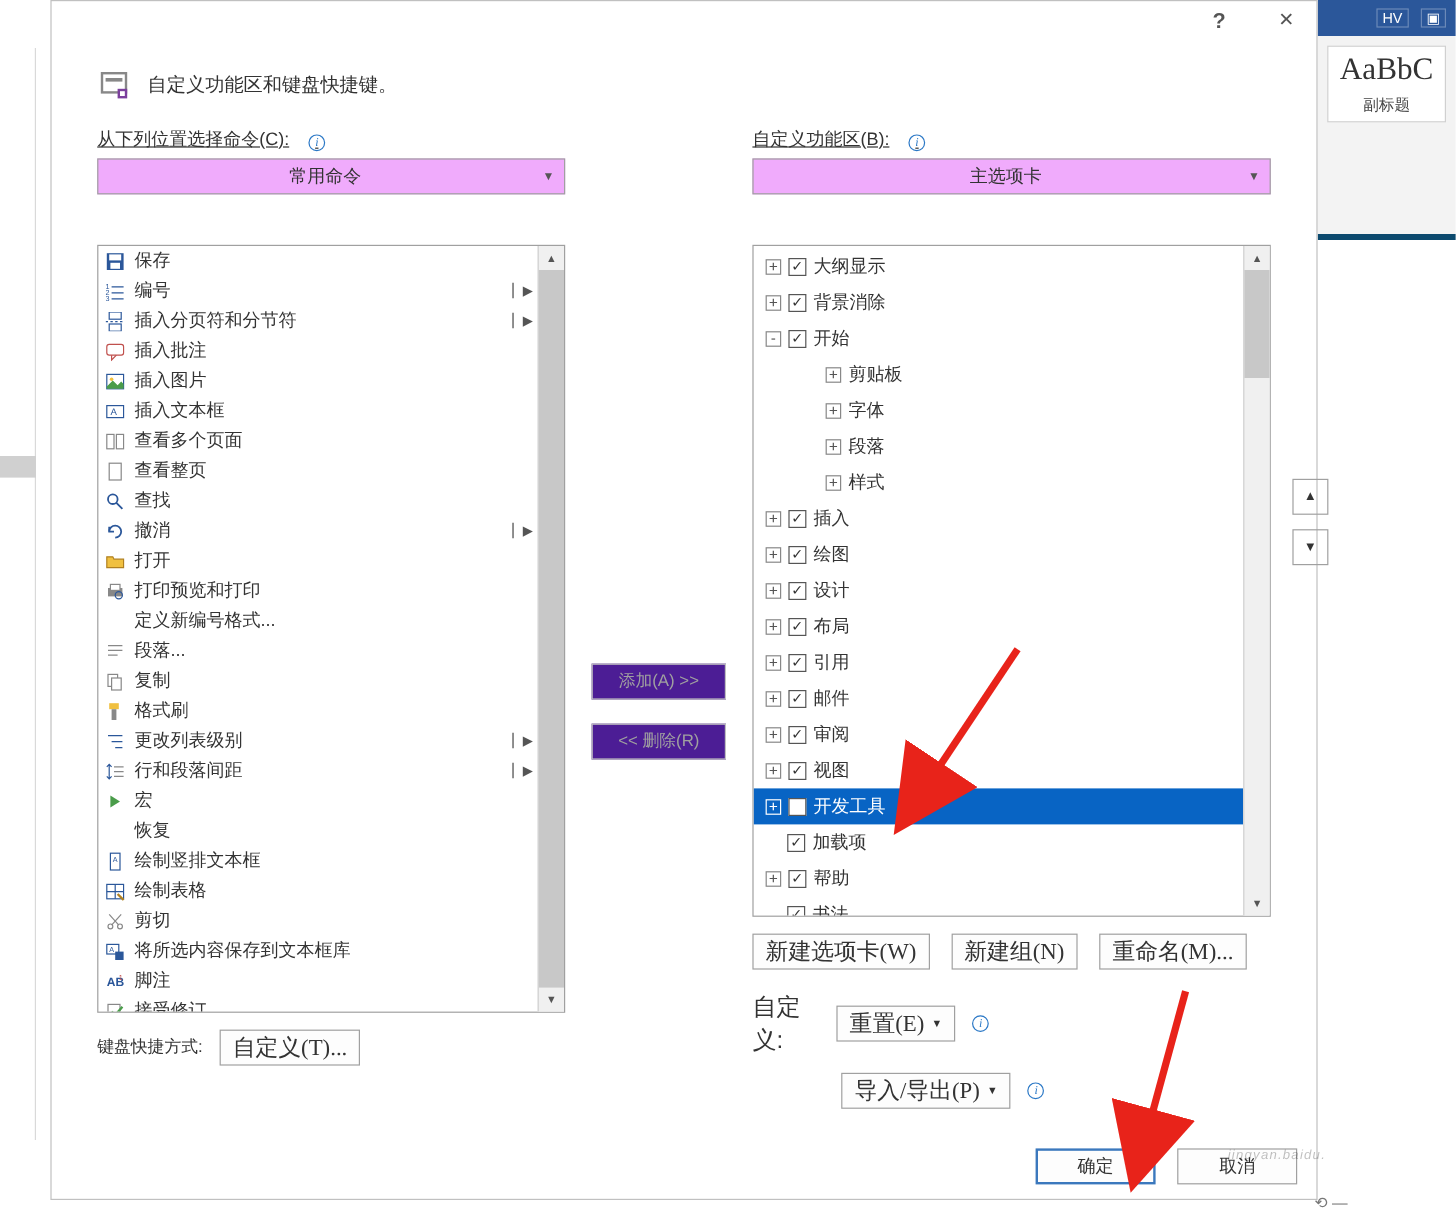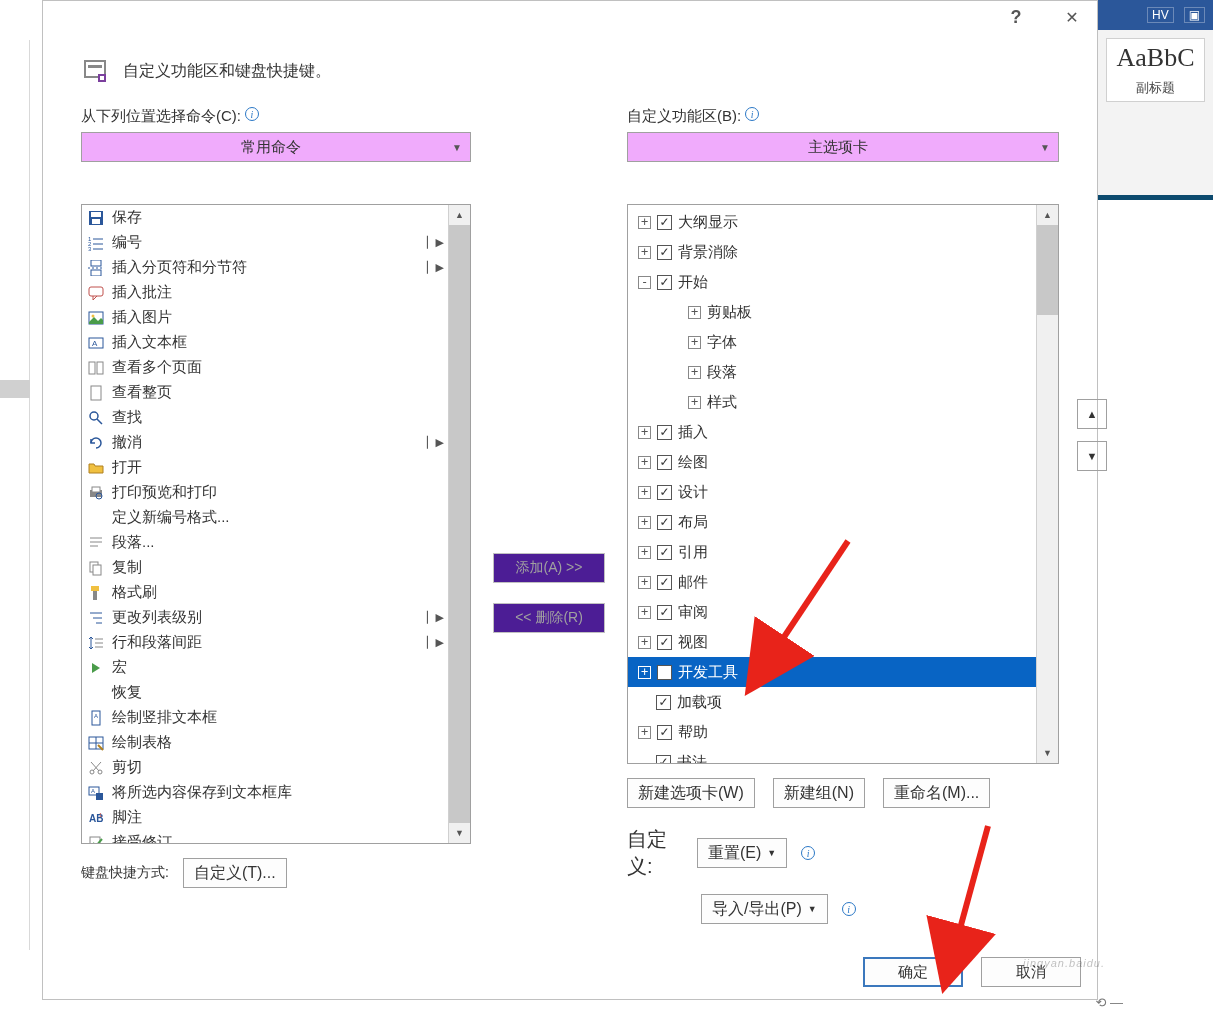--- a/index.html
+++ b/index.html
@@ -26,21 +26,21 @@
 .header { display: flex; align-items: center; gap: 14px; margin-bottom: 22px; margin-top: 14px; }
 .header-icon { width: 28px; height: 28px; position: relative; }
 .header-icon svg { width: 28px; height: 28px; }
 .header-title { font-size: 16px; }
 
 .cols { display: flex; gap: 18px; }
 .col-left { width: 390px; }
 .col-mid { width: 120px; display: flex; flex-direction: column; justify-content: center; align-items: center; gap: 20px; margin-top: 140px; }
 .col-right { flex: 1; }
 
-.label-row { display: flex; align-items: flex-start; gap: 4px; margin-bottom: 6px; font-size: 15px; }
+.label-row { display: flex; align-items: flex-end; gap: 16px; margin-bottom: 6px; font-size: 15px; text-decoration: underline; }
 .info-icon { width: 14px; height: 14px; border: 1px solid #2b78c6; border-radius: 50%; display: inline-flex; align-items: center; justify-content: center; font-size: 10px; color: #2b78c6; font-style: italic; font-family: serif; }
 
 .combo { width: 100%; height: 30px; border: 1px solid #a0a0a0; background: #f0abfc; display: flex; align-items: center; padding: 0 8px; justify-content: space-between; }
 .combo .arrow { font-size: 10px; color: #555; }
 .combo-inner { width: 100%; text-align: center; font-size: 15px; }
 
 .listbox { margin-top: 42px; border: 1px solid #a0a0a0; height: 640px; display: flex; background: #fff; }
 .listbox-items { flex: 1; overflow: hidden; }
 .lb-row { display: flex; align-items: center; height: 25px; padding-left: 4px; gap: 6px; font-size: 15px; }
 .lb-row .ico { width: 20px; height: 20px; display: flex; align-items: center; justify-content: center; color: #2b579a; flex-shrink: 0; }
@@ -58,21 +58,21 @@
 .tr-row { display: flex; align-items: center; height: 30px; padding-left: 10px; gap: 6px; font-size: 15px; }
 .tr-row.sel { background: #0864c4; color: #fff; }
 .tr-row.sel .exp { border-color: #fff; color: #fff; }
 .tr-row.sel .chk { background: #fff; }
 .exp { width: 13px; height: 13px; border: 1px solid #888; display: flex; align-items: center; justify-content: center; font-size: 12px; line-height: 1; color: #555; flex-shrink: 0; font-family: monospace; }
 .chk { width: 15px; height: 15px; border: 1px solid #555; display: flex; align-items: center; justify-content: center; font-size: 12px; flex-shrink: 0; background: #fff; }
 .indent1 { padding-left: 60px; }
 .indent-chk { padding-left: 28px; }
 
 .tree-btns { display: flex; gap: 18px; margin-top: 14px; }
-.btn { height: 30px; border: 1px solid #a0a0a0; background: #fdfdfd; padding: 0 10px; font-size: 16px; display: inline-flex; align-items: center; justify-content: center; cursor: default; }
+.btn { height: 30px; border: 1px solid #a0a0a0; background: #fdfdfd; padding: 0 10px; font-size: 19px; display: inline-flex; align-items: center; justify-content: center; cursor: default; font-family: Liberation Serif, serif; }
 .btn.drop::after { content: "▼"; font-size: 9px; margin-left: 6px; }
 
 .custom-rows { margin-top: 18px; }
 .custom-row { display: flex; align-items: center; gap: 14px; margin-bottom: 14px; }
 .custom-row .lbl { font-size: 20px; width: 56px; }
 .custom-row.right { justify-content: flex-start; padding-left: 74px; }
 
 .updown { position: absolute; right: -48px; top: 292px; display: flex; flex-direction: column; gap: 12px; }
 .ud-btn { width: 30px; height: 30px; border: 1px solid #a0a0a0; display: flex; align-items: center; justify-content: center; font-size: 11px; }
 

